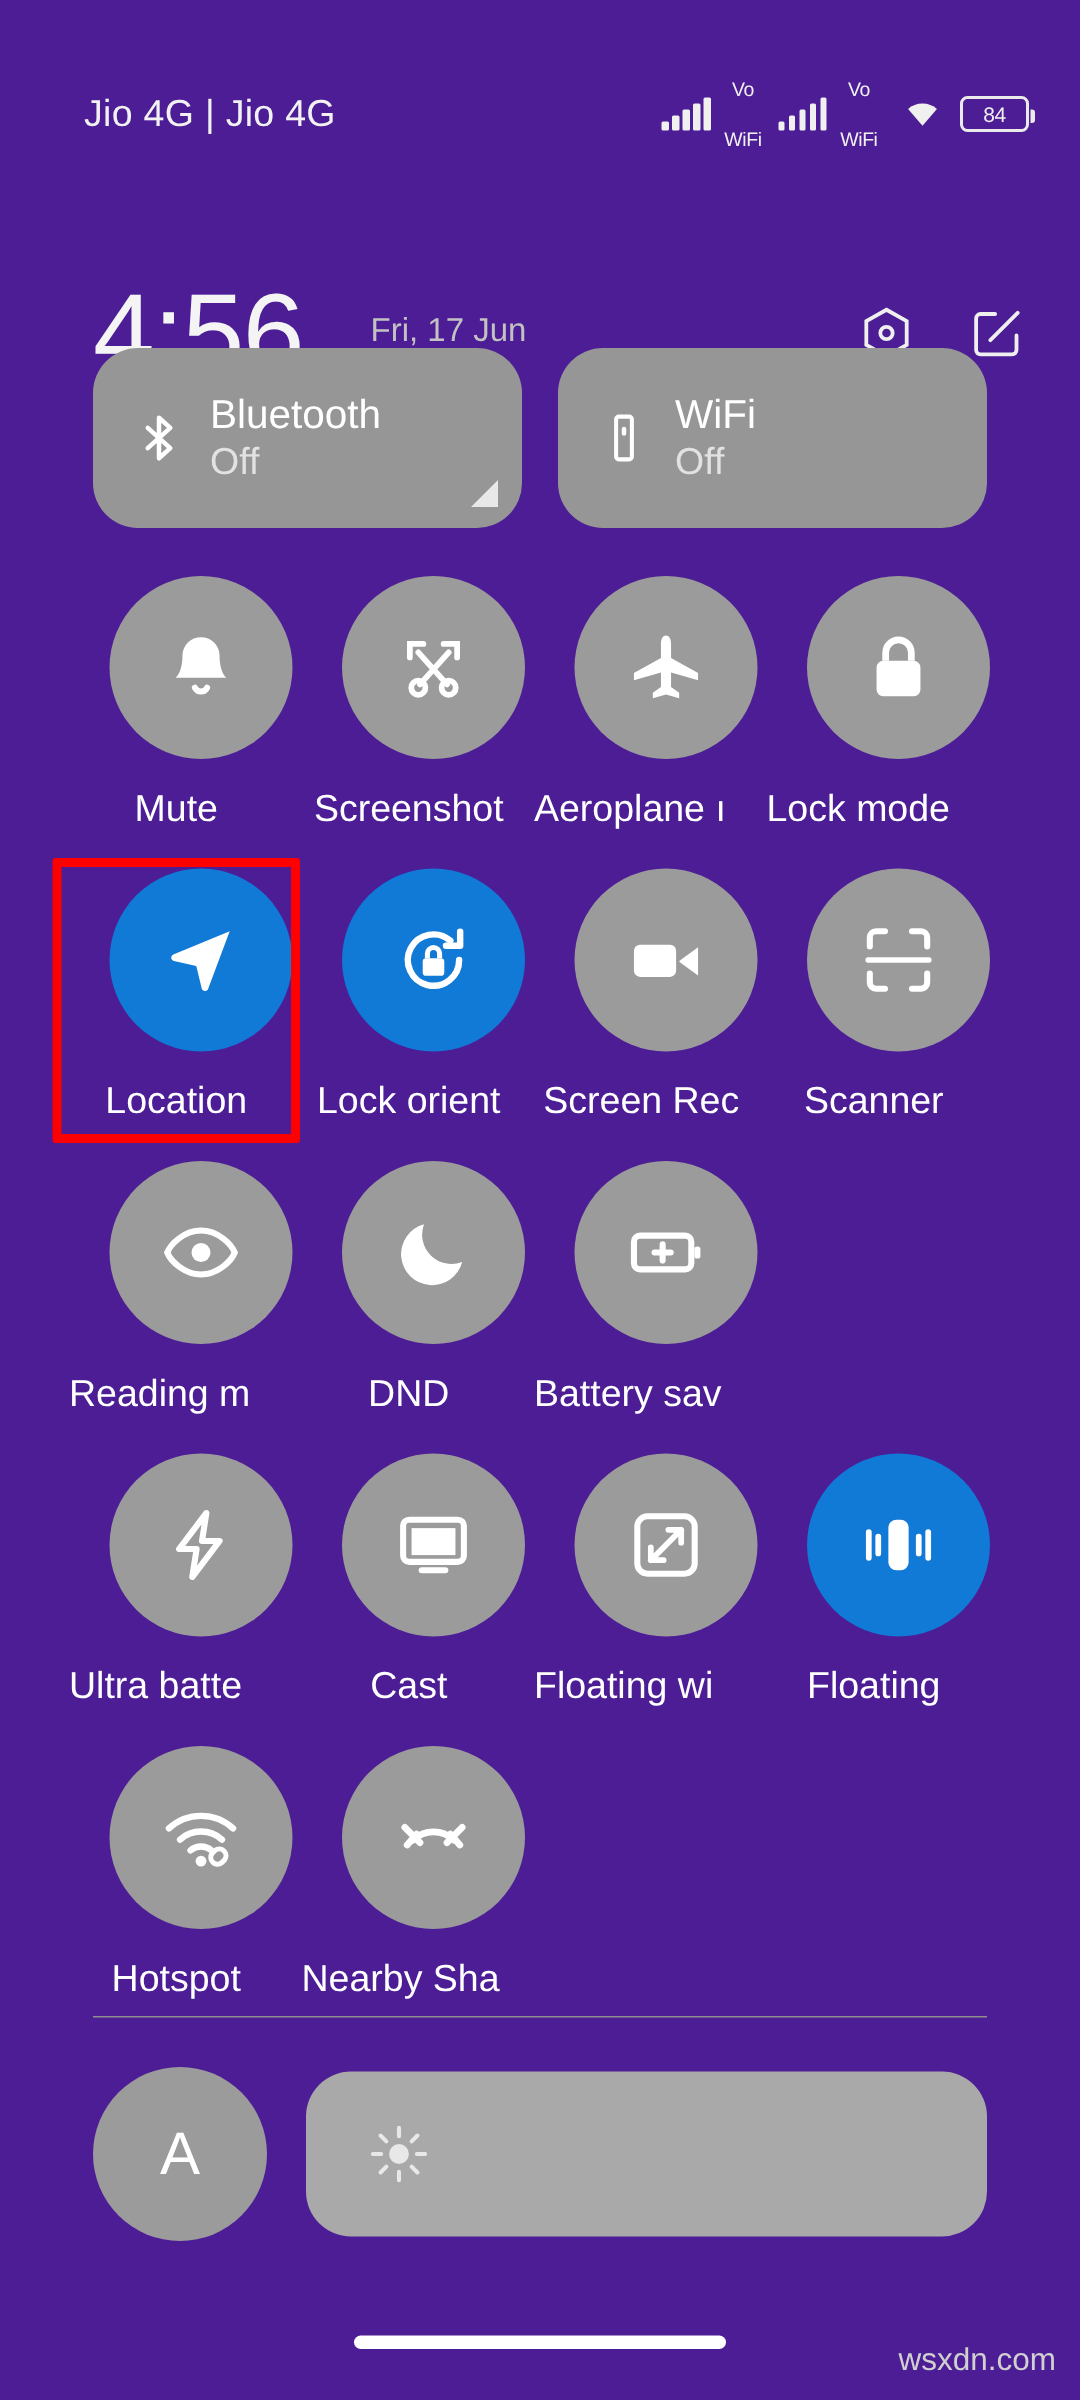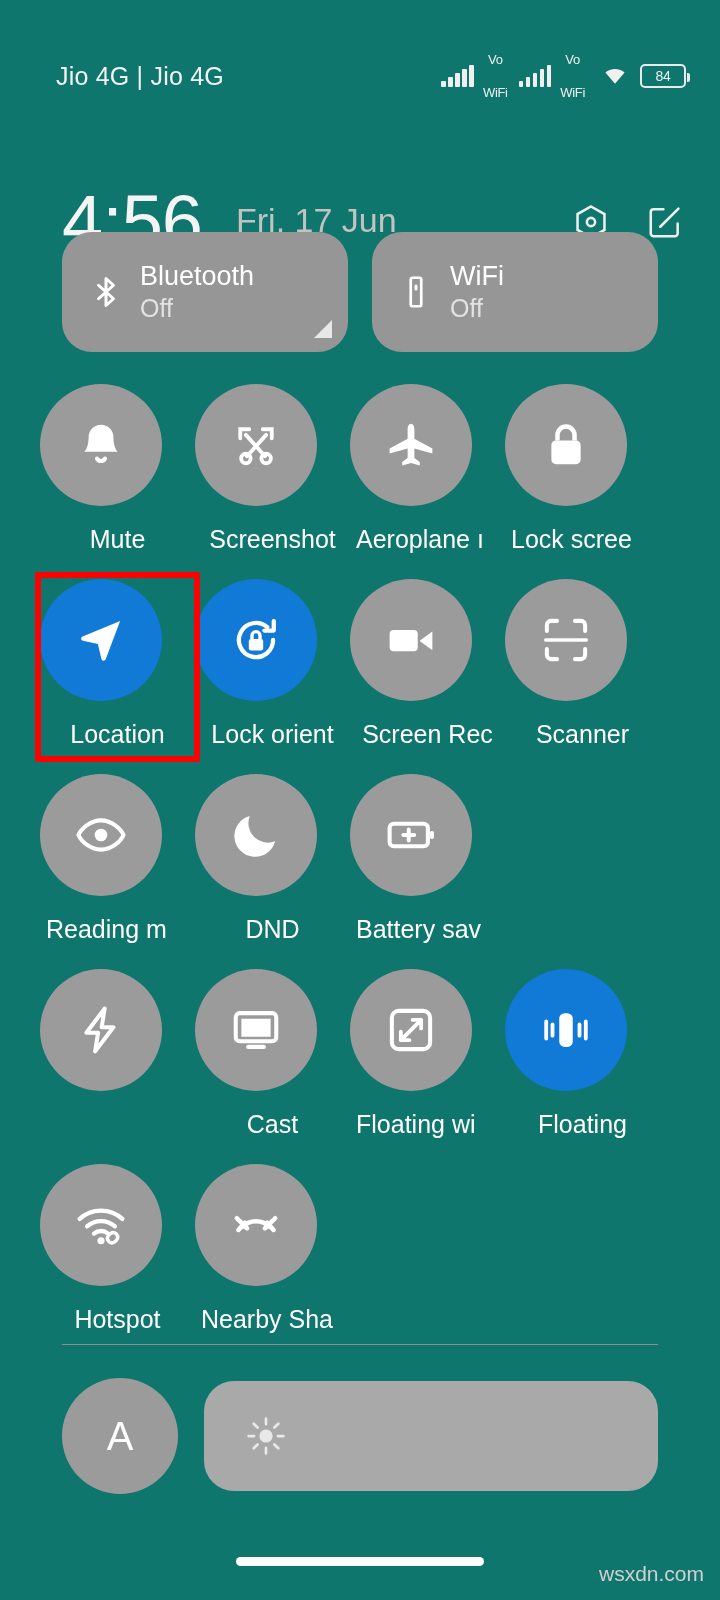--- a/index.html
+++ b/index.html
@@ -6,21 +6,21 @@
   html, body {
     width:720px; height:1600px;
     background:#707070;
     font-family:"Liberation Sans", sans-serif;
     overflow:hidden;
     -webkit-font-smoothing:antialiased;
   }
   #screen {
     position:relative;
     width:720px; height:1600px;
-    background:#0f766e;
+    background:#4c1d95;
     overflow:hidden;
   }
 
   
   #status-bar {
     position:absolute; top:0; left:0; right:0; height:152px;
     display:flex; align-items:center; justify-content:space-between;
     padding:0 34px 0 56px;
   }
   #carrier {
@@ -53,21 +53,21 @@
   
   #clock-row {
     position:absolute; top:176px; left:0; right:0; height:92px;
     display:flex; align-items:center; padding:0 36px 0 62px;gap:32px;
   }
   #clock-time {
     font-size:74px; font-weight:300; color:#f4f4f4;
     line-height:74px; letter-spacing:-1px;
   }
   #clock-date {
-    font-size:34px; color:#c2c2c2; margin-left:2px; padding-bottom:4px;
+    font-size:22px; color:#c2c2c2; margin-left:13px; padding-bottom:4px;
   }
   #header-actions { margin-left:auto; display:flex; align-items:center; gap:36px; }
   .hdr-ico { width:38px; height:38px; }
 
   
   #big-tiles {
     position:absolute; top:266px; left:0; right:0; height:86px;
     display:flex; gap:24px; padding:0 62px;
   }
   .big-tile {
@@ -85,21 +85,21 @@
     border-color:transparent transparent #e8e8e8 transparent;
   }
 
   
   #tile-grid {
     position:absolute; top:384px; left:0; right:0;
     padding:0 40px;
   }
   .tile-row { display:flex; height:195px; }
   .tile {
-    width:155px; display:flex; flex-direction:column; align-items:flex-start;
+    width:155px; display:flex; flex-direction:column; align-items:flex-end;
     position:relative;
   }
   .tile-circle {
     width:122px; height:122px; border-radius:50%;
     background:#9b9b9b;
     display:flex; align-items:center; justify-content:center;
   }
   .tile-circle.on { background:#1179d6; }
   .tile-circle svg { width:54px; height:54px; }
   .tile-label {
@@ -268,21 +268,21 @@
         <div class="tile-label clip">Aeroplane ı</div>
       </div>
 
       <div class="tile">
         <div class="tile-circle">
           <svg viewBox="0 0 24 24">
             <rect x="5.5" y="10" width="13" height="10.5" rx="2" fill="#ffffff"></rect>
             <path d="M8.2 10V7.6a3.8 3.8 0 0 1 7.6 0V10" fill="none" stroke="#ffffff" stroke-width="2"></path>
           </svg>
         </div>
-        <div class="tile-label clip">Lock scree</div>
+        <div class="tile-label clip">Lock mode</div>
       </div>
     </div>
 
     <div class="tile-row">
       <div class="tile">
         <div class="tile-circle on">
           <svg viewBox="0 0 24 24">
             <path d="M20.5 3.5 3.8 10.4c-.9.4-.8 1.7.2 1.9l6.6 1.5 1.6 6.6c.2 1 1.5 1.1 1.9.2L20.5 3.5z" fill="#ffffff"></path>
           </svg>
         </div>
@@ -355,20 +355,21 @@
       </div>
     </div>
 
     <div class="tile-row">
       <div class="tile">
         <div class="tile-circle">
           <svg viewBox="0 0 24 24">
             <path d="M13.6 2.5 5.5 13.2h5.2l-1.3 8.3 8.1-10.7h-5.2l1.3-8.3z" fill="none" stroke="#ffffff" stroke-width="1.8" stroke-linejoin="round"></path>
           </svg>
         </div>
+        <div class="tile-label clip">Ultra batte</div>
       </div>
 
       <div class="tile">
         <div class="tile-circle">
           <svg viewBox="0 0 24 24">
             <rect x="3" y="4.5" width="18" height="12.5" rx="1.8" fill="none" stroke="#ffffff" stroke-width="1.8"></rect>
             <rect x="5.5" y="7" width="13" height="8" fill="#ffffff"></rect>
             <path d="M8.5 19.5h7" fill="none" stroke="#ffffff" stroke-width="1.8" stroke-linecap="round"></path>
           </svg>
         </div>

